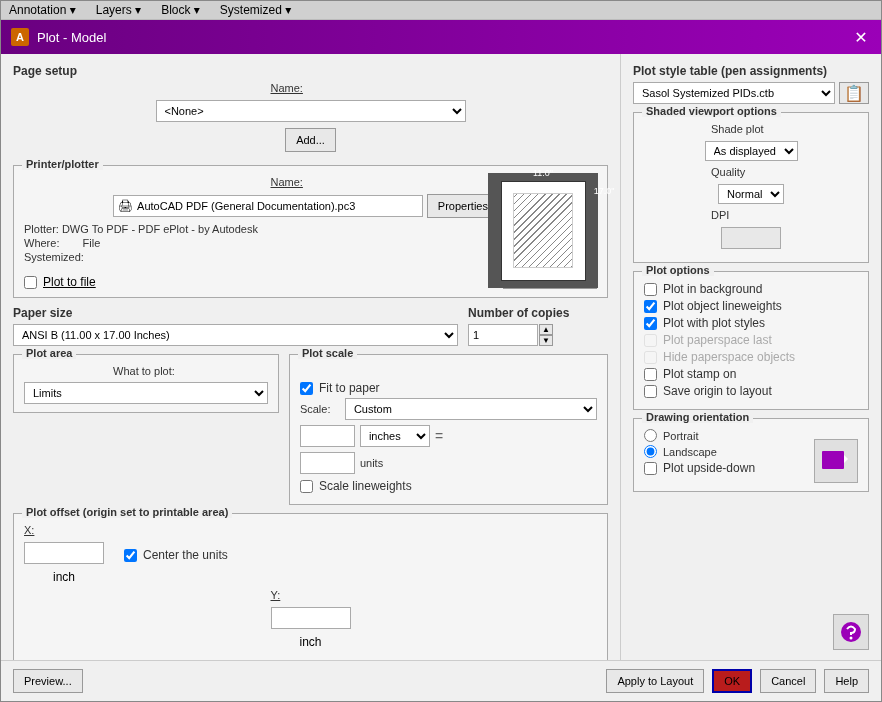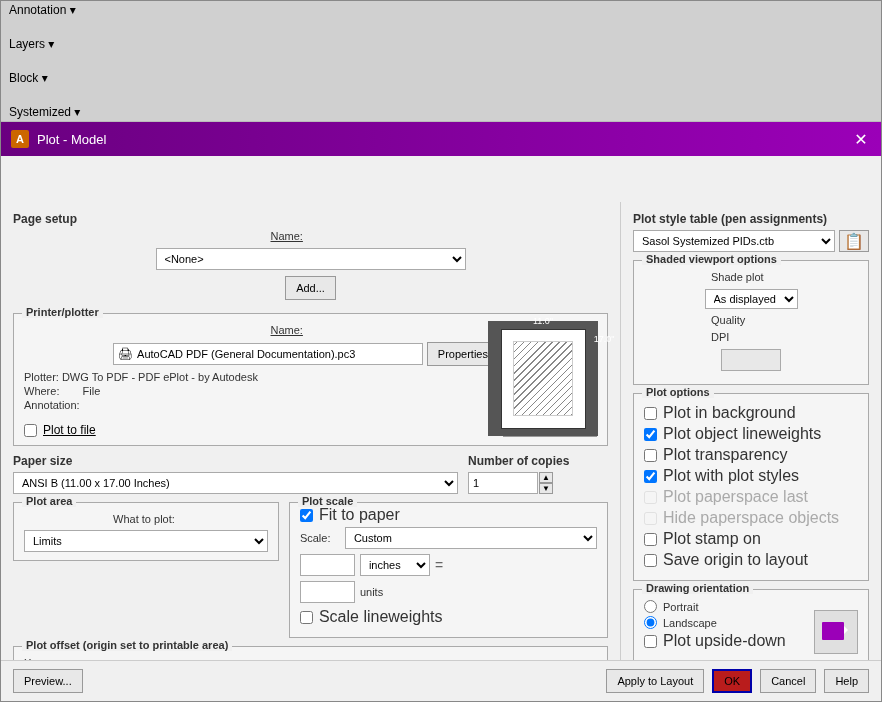--- a/index.html
+++ b/index.html
@@ -55,21 +55,20 @@
       cursor: pointer;
       display: flex;
       align-items: center;
       justify-content: center;
     }
 
     .dialog-body {
       display: flex;
       flex: 1;
       overflow: hidden;
-      margin-top: 46px;
     }
 
     .left-panel {
       flex: 1;
       padding: 10px 12px;
       display: flex;
       flex-direction: column;
       gap: 8px;
       border-right: 1px solid #ccc;
     }
@@ -224,21 +223,21 @@
       gap: 6px;
       margin-bottom: 3px;
     }
 
     .checkbox-row input[type="checkbox"] {
       width: 13px;
       height: 13px;
     }
 
     .checkbox-row label {
-      font-size: 16px;
+      font-size: 12px;
       color: #333;
     }
 
     .checkbox-row.disabled label {
       color: #aaa;
     }
 
     .checkbox-row.disabled input {
       opacity: 0.5;
     }
@@ -377,21 +376,20 @@
       font-size: 16px;
     }
 
     .top-menu {
       background: #d0d0d0;
       border-bottom: 1px solid #bbb;
       padding: 2px 8px;
       display: flex;
       gap: 20px;
       font-size: 12px;
-      flex-direction: column;
     }
 
     .top-menu span {
       cursor: pointer;
     }
 
     .plot-to-file-row {
       display: flex;
       align-items: center;
       gap: 6px;
@@ -447,21 +445,21 @@
             </div>
             <div class="plotter-info">
               <span>Plotter:</span>
               <span>DWG To PDF - PDF ePlot - by Autodesk</span>
             </div>
             <div class="plotter-info">
               <span>Where:</span>
               <span style="margin-left:20px;">File</span>
             </div>
             <div class="plotter-info">
-              <span>Annotation:</span>
+              <span>Systemized:</span>
             </div>
             <div style="display:flex;justify-content:space-between;align-items:flex-end;text-decoration:underline;">
               <div class="plot-to-file-row">
                 <input type="checkbox" id="plotToFile" style="">
                 <label for="plotToFile">Plot to file</label>
               </div>
               <button class="btn">PDF Options...</button>
             </div>
           </div>
         </div>
@@ -504,21 +502,21 @@
             <div class="form-row">
               <span class="form-label" style="min-width:auto;margin-right:4px;">What to plot:</span>
             </div>
             <select style="width:100%;">
               <option value="Limits">Limits</option>
             </select>
           </div>
         </div>
 
         <div style="flex:1.2;">
-          <div class="section-box" style="padding-top:3px;">
+          <div class="section-box" style="padding-top:26px;">
             <span class="section-title">Plot scale</span>
             <div class="checkbox-row">
               <input type="checkbox" id="fitToPaper" checked="" style="">
               <label for="fitToPaper">Fit to paper</label>
             </div>
             <div class="plot-scale-row">
               <span class="form-label" style="min-width:40px;">Scale:</span>
               <select style="flex:1;">
                 <option value="Custom">Custom</option>
               </select>
@@ -582,42 +580,41 @@
         <div class="section-box" style="padding-top:10px;">
           <span class="section-title">Shaded viewport options</span>
           <div class="form-row">
             <span class="form-label" style="min-width:80px;">Shade plot</span>
             <select style="flex:1;">
               <option value="As displayed">As displayed</option>
             </select>
           </div>
           <div class="form-row">
             <span class="form-label" style="min-width:80px;">Quality</span>
+            <select style="flex:1;">
+              <option value="Normal">Normal</option>
+            </select>
           </div>
           <div class="form-row">
             <span class="form-label" style="min-width:80px;">DPI</span>
             <input type="text" class="dpi-input" style="background: rgb(232, 232, 232);">
           </div>
         </div>
       </div>
 
       <div>
         <div class="section-box" style="padding-top:10px;">
           <span class="section-title">Plot options</span>
           <div class="checkbox-row">
             <input type="checkbox" id="plotBg" style="">
             <label for="plotBg">Plot in background</label>
           </div>
           <div class="checkbox-row">
             <input type="checkbox" id="plotLw" checked="" style="">
             <label for="plotLw">Plot object lineweights</label>
-          </div>
-          <div class="checkbox-row">
-            <input type="checkbox" id="plotTrans" style="">
-            <label for="plotTrans">Plot transparency</label>
           </div>
           <div class="checkbox-row">
             <input type="checkbox" id="plotStyles" checked="" style="">
             <label for="plotStyles">Plot with plot styles</label>
           </div>
           <div class="checkbox-row disabled">
             <input type="checkbox" id="plotPsLast" disabled="" style="">
             <label for="plotPsLast">Plot paperspace last</label>
           </div>
           <div class="checkbox-row disabled">

